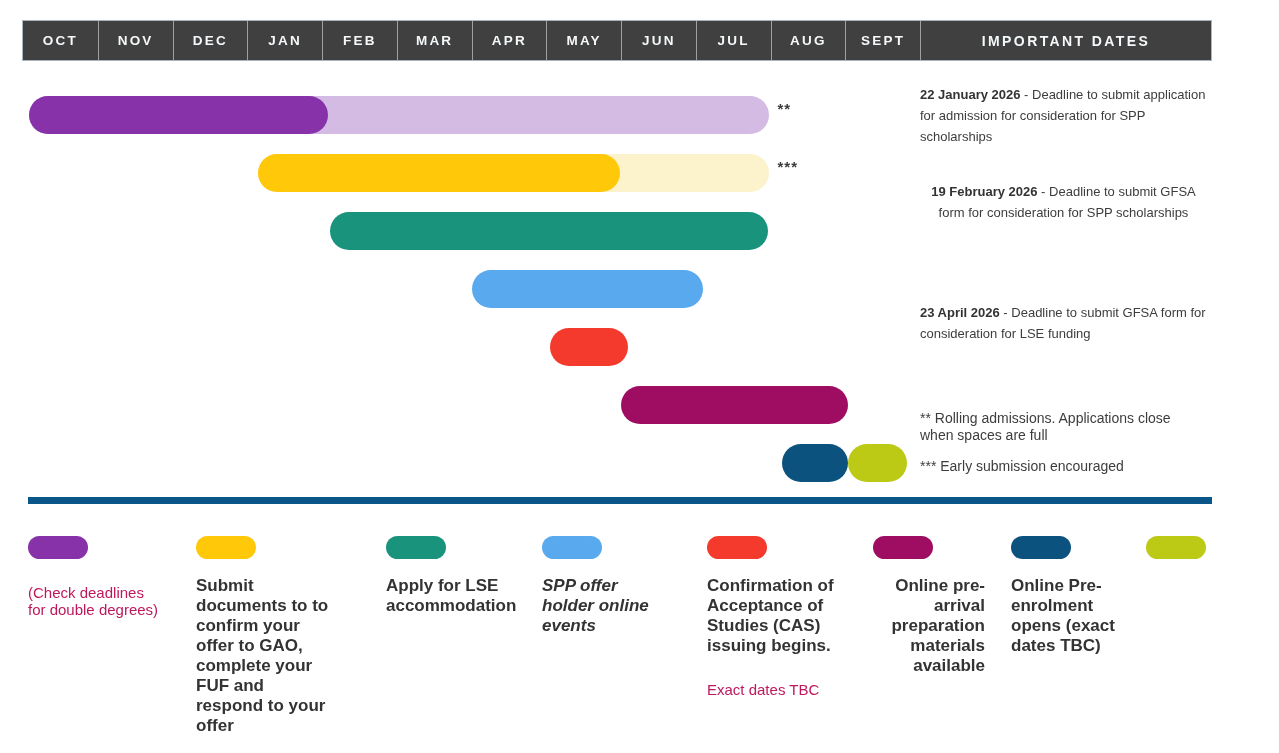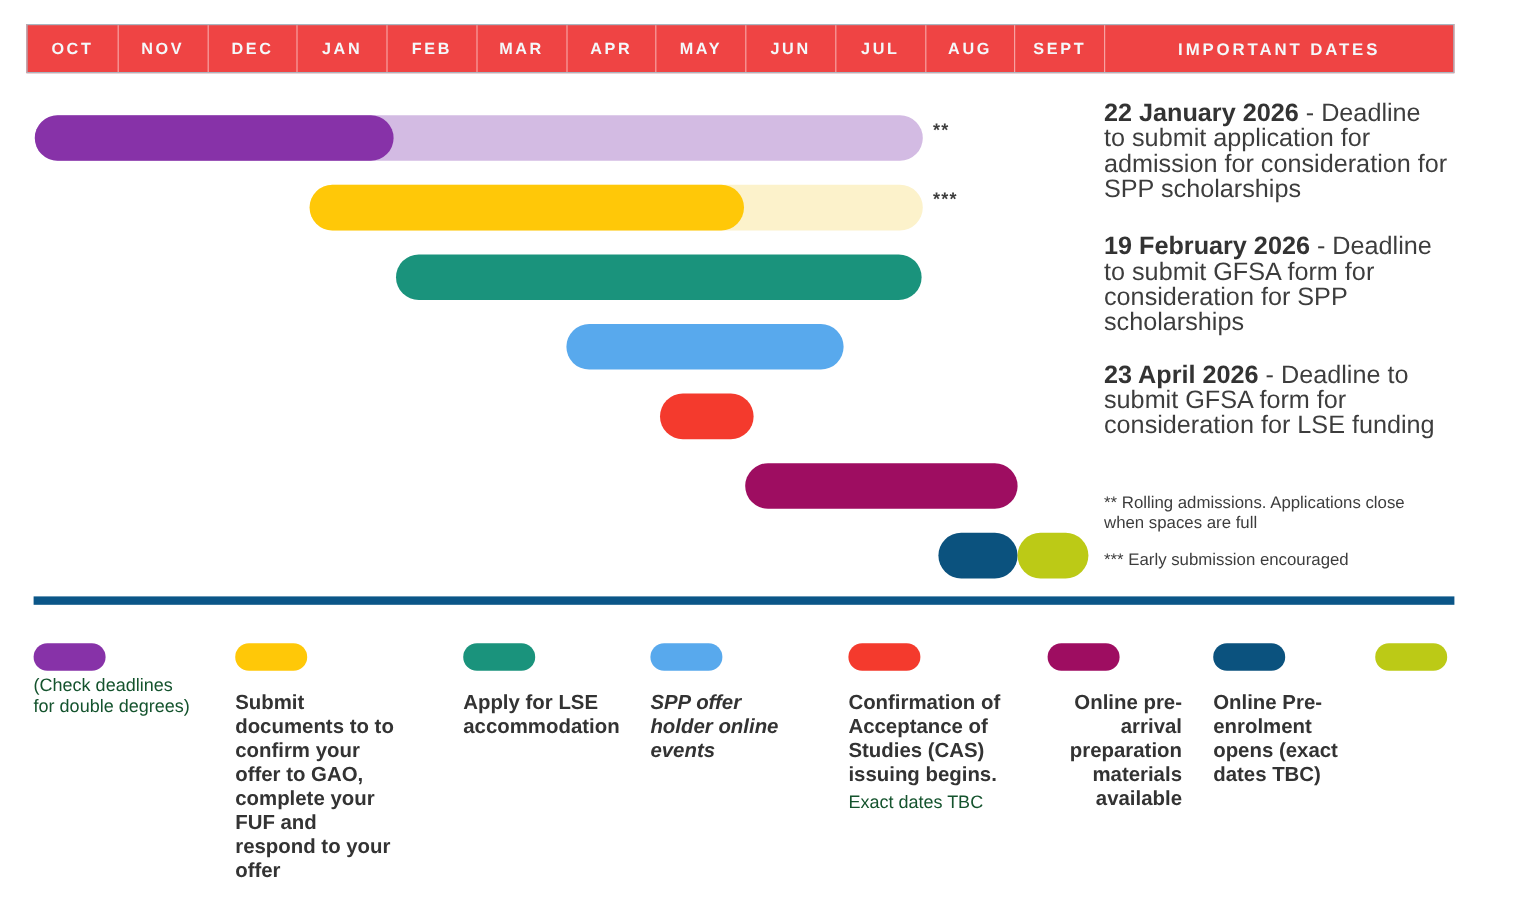--- a/index.html
+++ b/index.html
@@ -2,47 +2,47 @@
 <html><head>
 <meta charset="utf-8">
 <style>
   * { margin:0; padding:0; box-sizing:border-box; }
   html,body { background:#fff; }
   body { font-family:"Liberation Sans", sans-serif; }
   .canvas { position:relative; width:1279px; height:753px; background:#fff; overflow:hidden; }
 
   
   .header { position:absolute; left:22px; top:20px; width:1190px; height:41px;
-            display:flex; background:#ef4444; border:1px solid #a9b6c0; }
+            display:flex; background:#404040; border:1px solid #a9b6c0; }
   .months { display:flex; width:897px; height:100%; }
   .month { flex:0 0 74.75px; display:flex; align-items:center; justify-content:center;
            color:#f4f8fa; font-weight:700; font-size:13.5px; letter-spacing:2.2px;
            border-left:1px solid rgba(255,255,255,.5); }
   .month:first-child { border-left:none; }
   .imp-cell { flex:1; display:flex; align-items:center; justify-content:center;
               color:#f4f8fa; font-weight:700; font-size:14px; letter-spacing:2.4px;
               border-left:1px solid rgba(255,255,255,.5);text-align:right; }
 
   
   .bar, .bar-ext { position:absolute; height:38px; border-radius:19px; }
   .bar-note { position:absolute; font-size:15px; font-weight:700; color:#3d3d3d; letter-spacing:1px; }
 
   
   .right-panel { position:absolute; left:920px; top:0; width:292px; height:495px; }
-  .date-block { position:absolute; left:0; width:287px; font-size:21px; line-height:21px; color:#3d3d3d; }
+  .date-block { position:absolute; left:0; width:287px; font-size:13px; line-height:21px; color:#3d3d3d; }
   .date-block b { color:#333; }
   .footnote { position:absolute; left:0; width:252px; font-size:14px; line-height:17px; color:#3d3d3d; }
 
   .divider { position:absolute; left:28px; top:497px; width:1184px; height:7px; background:#0b5688; }
 
   
   .legend-item { position:absolute; top:536px; }
   .pill { width:60px; height:23px; border-radius:12px; }
   .legend-label { margin-top:17px; font-size:17px; line-height:20px; font-weight:700; color:#333; }
-  .legend-sub { margin-top:4px; font-size:15px; line-height:17px; color:#14532d; }
+  .legend-sub { margin-top:25px; font-size:15px; line-height:17px; color:#be185d; }
 </style>
 </head>
 <body>
 
 <div class="canvas">
 
   <div class="header">
     <div class="months" id="months-row">
         <div class="month">OCT</div>
         <div class="month">NOV</div>
@@ -70,21 +70,21 @@
       <div class="bar" style="left: 329.97px; top: 212px; width: 438.035px; background: rgb(26, 147, 124);"></div>
       <div class="bar" style="left: 471.995px; top: 270px; width: 230.978px; background: rgb(88, 169, 237);"></div>
       <div class="bar" style="left: 549.735px; top: 328px; width: 78.4875px; background: rgb(244, 58, 45);"></div>
       <div class="bar" style="left: 620.747px; top: 386px; width: 227.24px; background: rgb(158, 13, 97);"></div>
       <div class="bar" style="left: 782.207px; top: 444px; width: 65.78px; background: rgb(11, 82, 126);"></div>
       <div class="bar" style="left: 847.988px; top: 444px; width: 59.0525px; background: rgb(188, 202, 22);"></div>
     </div>
 
   <div class="right-panel" id="right-panel">
       <div class="date-block" style="top: 84px;"><b>22 January 2026</b><span> - Deadline to submit application for admission for consideration for SPP scholarships</span></div>
-      <div class="date-block" style="top: 195px;"><b>19 February 2026</b><span> - Deadline to submit GFSA form for consideration for SPP scholarships</span></div>
+      <div class="date-block" style="top: 181px; text-align: center;"><b>19 February 2026</b><span> - Deadline to submit GFSA form for consideration for SPP scholarships</span></div>
       <div class="date-block" style="top: 302px;"><b>23 April 2026</b><span> - Deadline to submit GFSA form for consideration for LSE funding</span></div>
       <div class="footnote" style="top: 458px;">*** Early submission encouraged</div>
       <div class="footnote" style="top: 410px;">** Rolling admissions. Applications close when spaces are full</div>
     </div>
 
   <div class="divider"></div>
 
   <div id="legend">
       <div class="legend-item" style="left: 28px; width: 132px;">
         <div class="pill" style="background: rgb(135, 50, 168);"></div>

